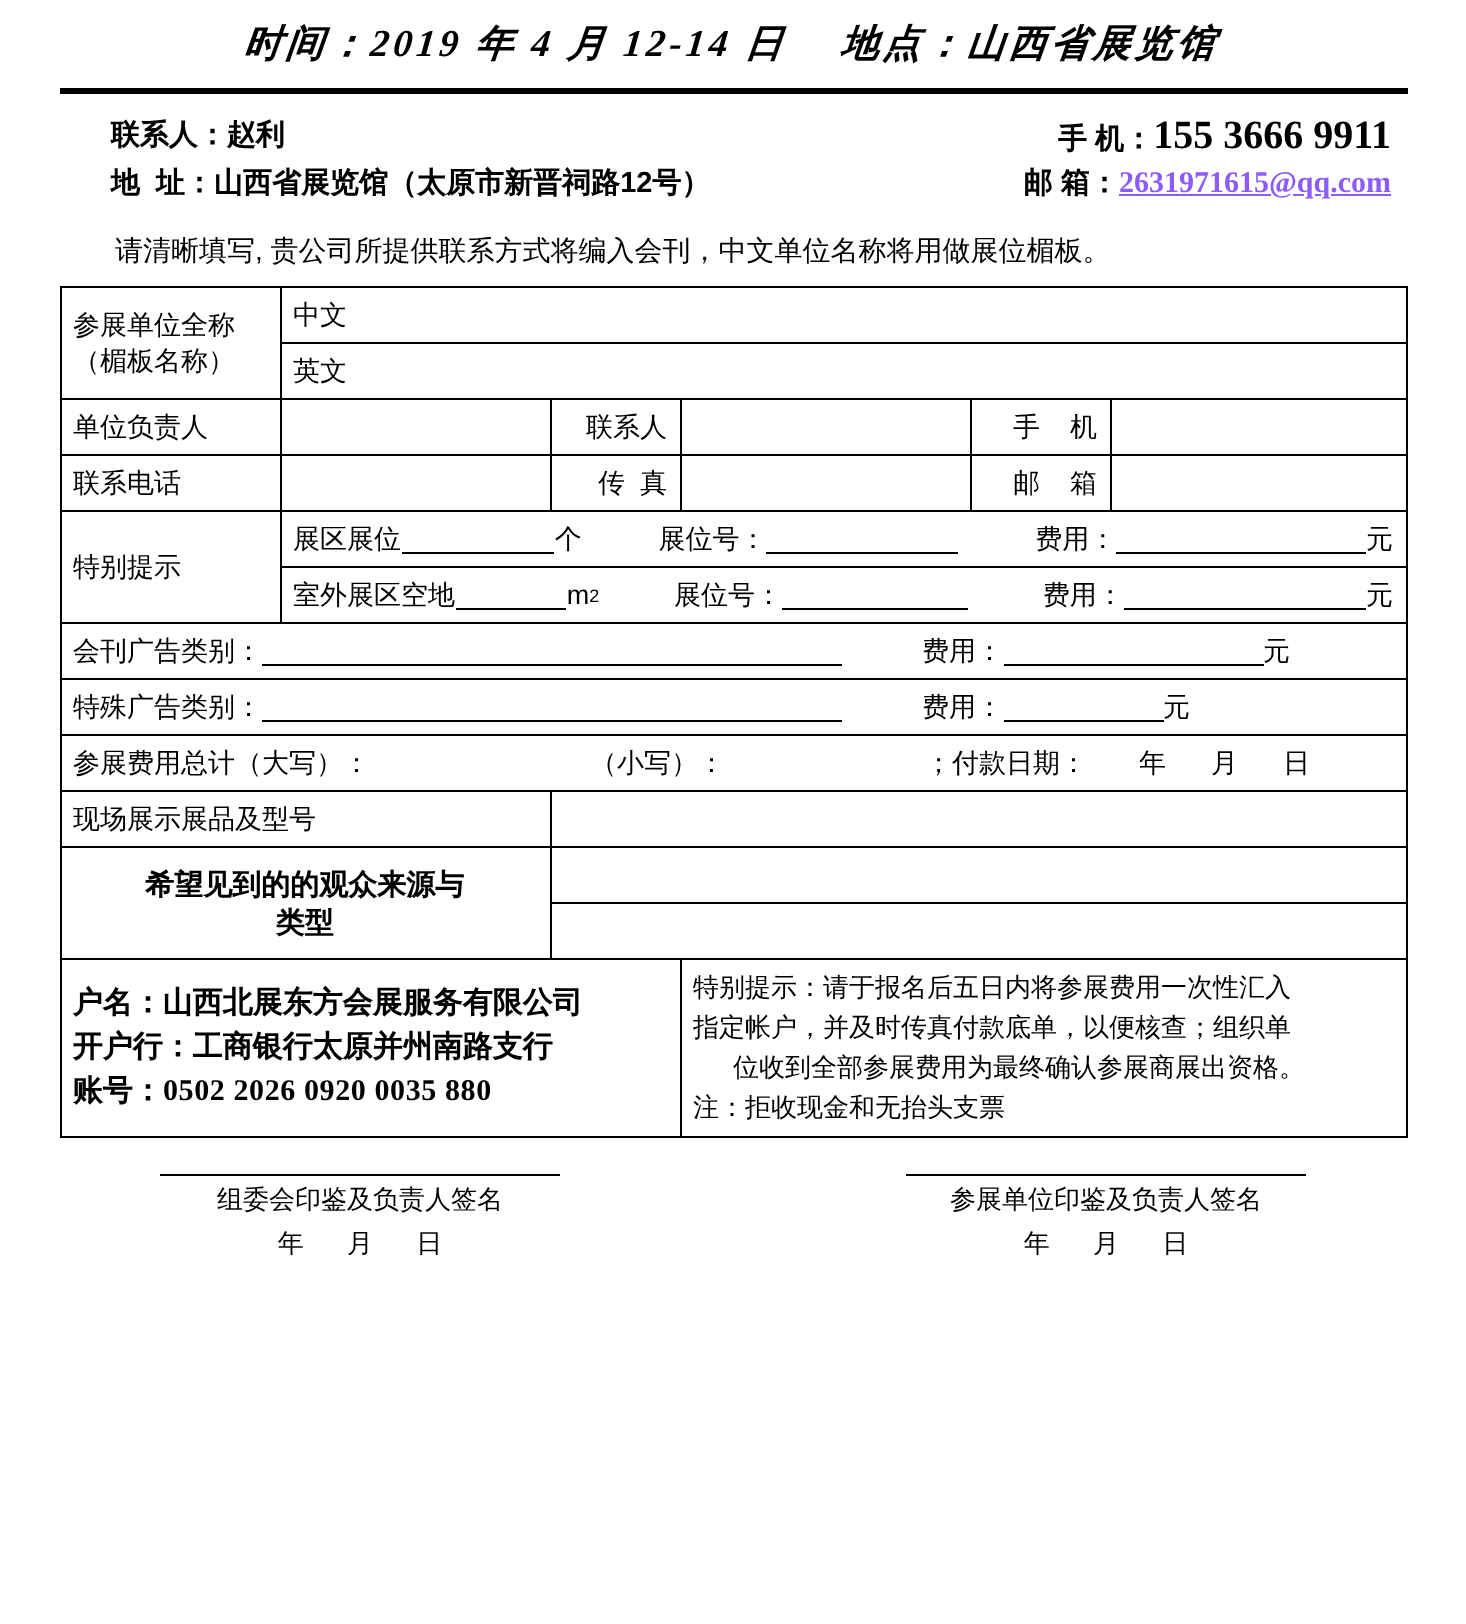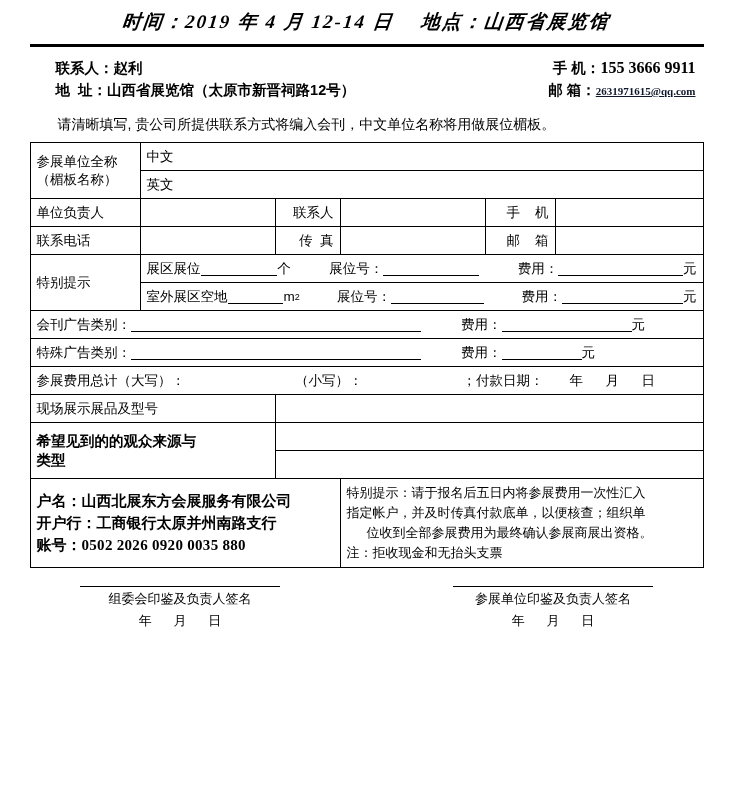--- a/index.html
+++ b/index.html
@@ -51,30 +51,30 @@
     padding-left: 26px;
     white-space: pre;
   }
   .contact-right {
     padding-right: 8px;
     white-space: pre;
   }
   .label-cn { font-weight: bold; }
   .value-normal { font-weight: bold; }
   .email-link {
-    color: #0f172a;
+    color: #8b5cf6;
     text-decoration: underline;
     font-weight: bold;
     font-family: "Liberation Serif", "DejaVu Serif", serif;
-    font-size: 11px;
+    font-size: 15px;
   }
   .phone-num {
     font-family: "Liberation Serif", "DejaVu Serif", serif;
     font-weight: bold;
-    font-size: 16px;
+    font-size: 20px;
   }
 
   .notice-line {
     width: 674px;
     margin: 0 auto;
     padding-top: 14px;
     padding-bottom: 8px;
     padding-left: 28px;
     box-sizing: border-box;
     font-size: 14px;
@@ -91,21 +91,21 @@
   table.form td {
     border: 1px solid #000;
     padding: 4px 6px;
     vertical-align: middle;
     height: 28px;
     box-sizing: border-box;
   }
   .c-label { text-align: left; }
   .center { text-align: left; }
   .nowrap { white-space: pre; text-align: right; }
-  .bold { font-weight: bold; font-size: 14.5px; }
+  .bold { font-weight: bold; font-size: 14.5px; text-align: center; }
 
   .cell-tall { height: 36px; }
   .cell-tall2 { height: 42px; }
 
   
   .u {
     display: inline-block;
     border-bottom: 1px solid #000;
     height: 13px;
     vertical-align: -2px;

